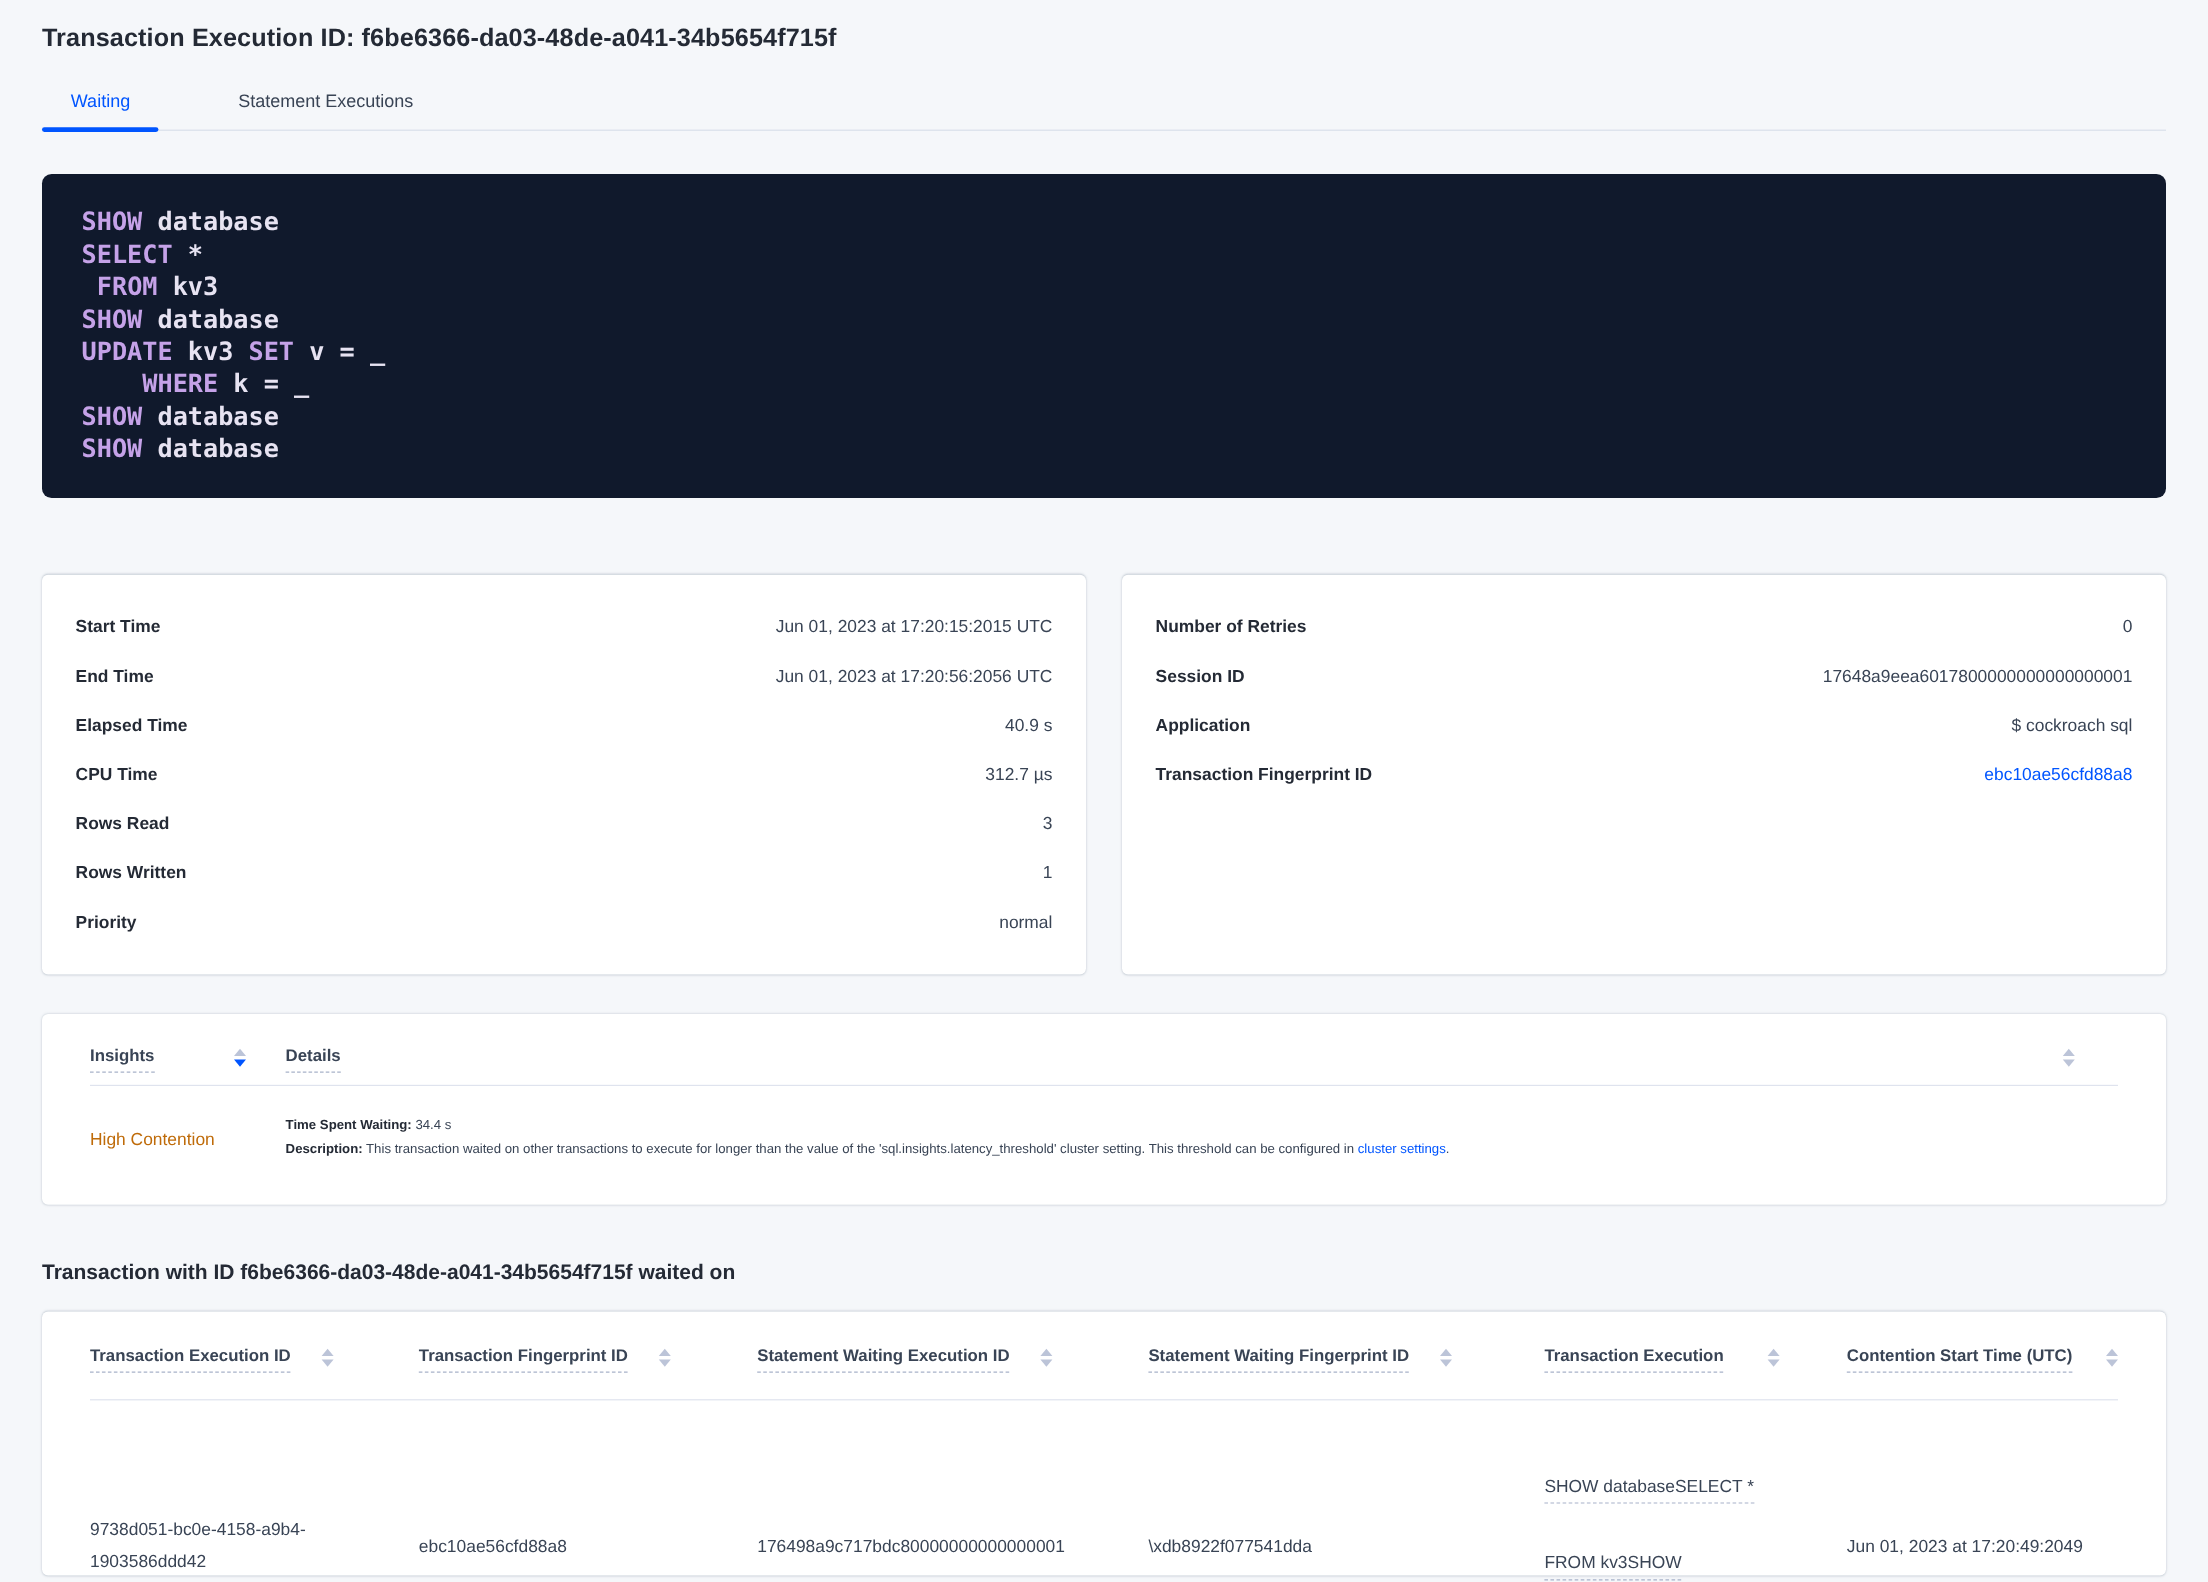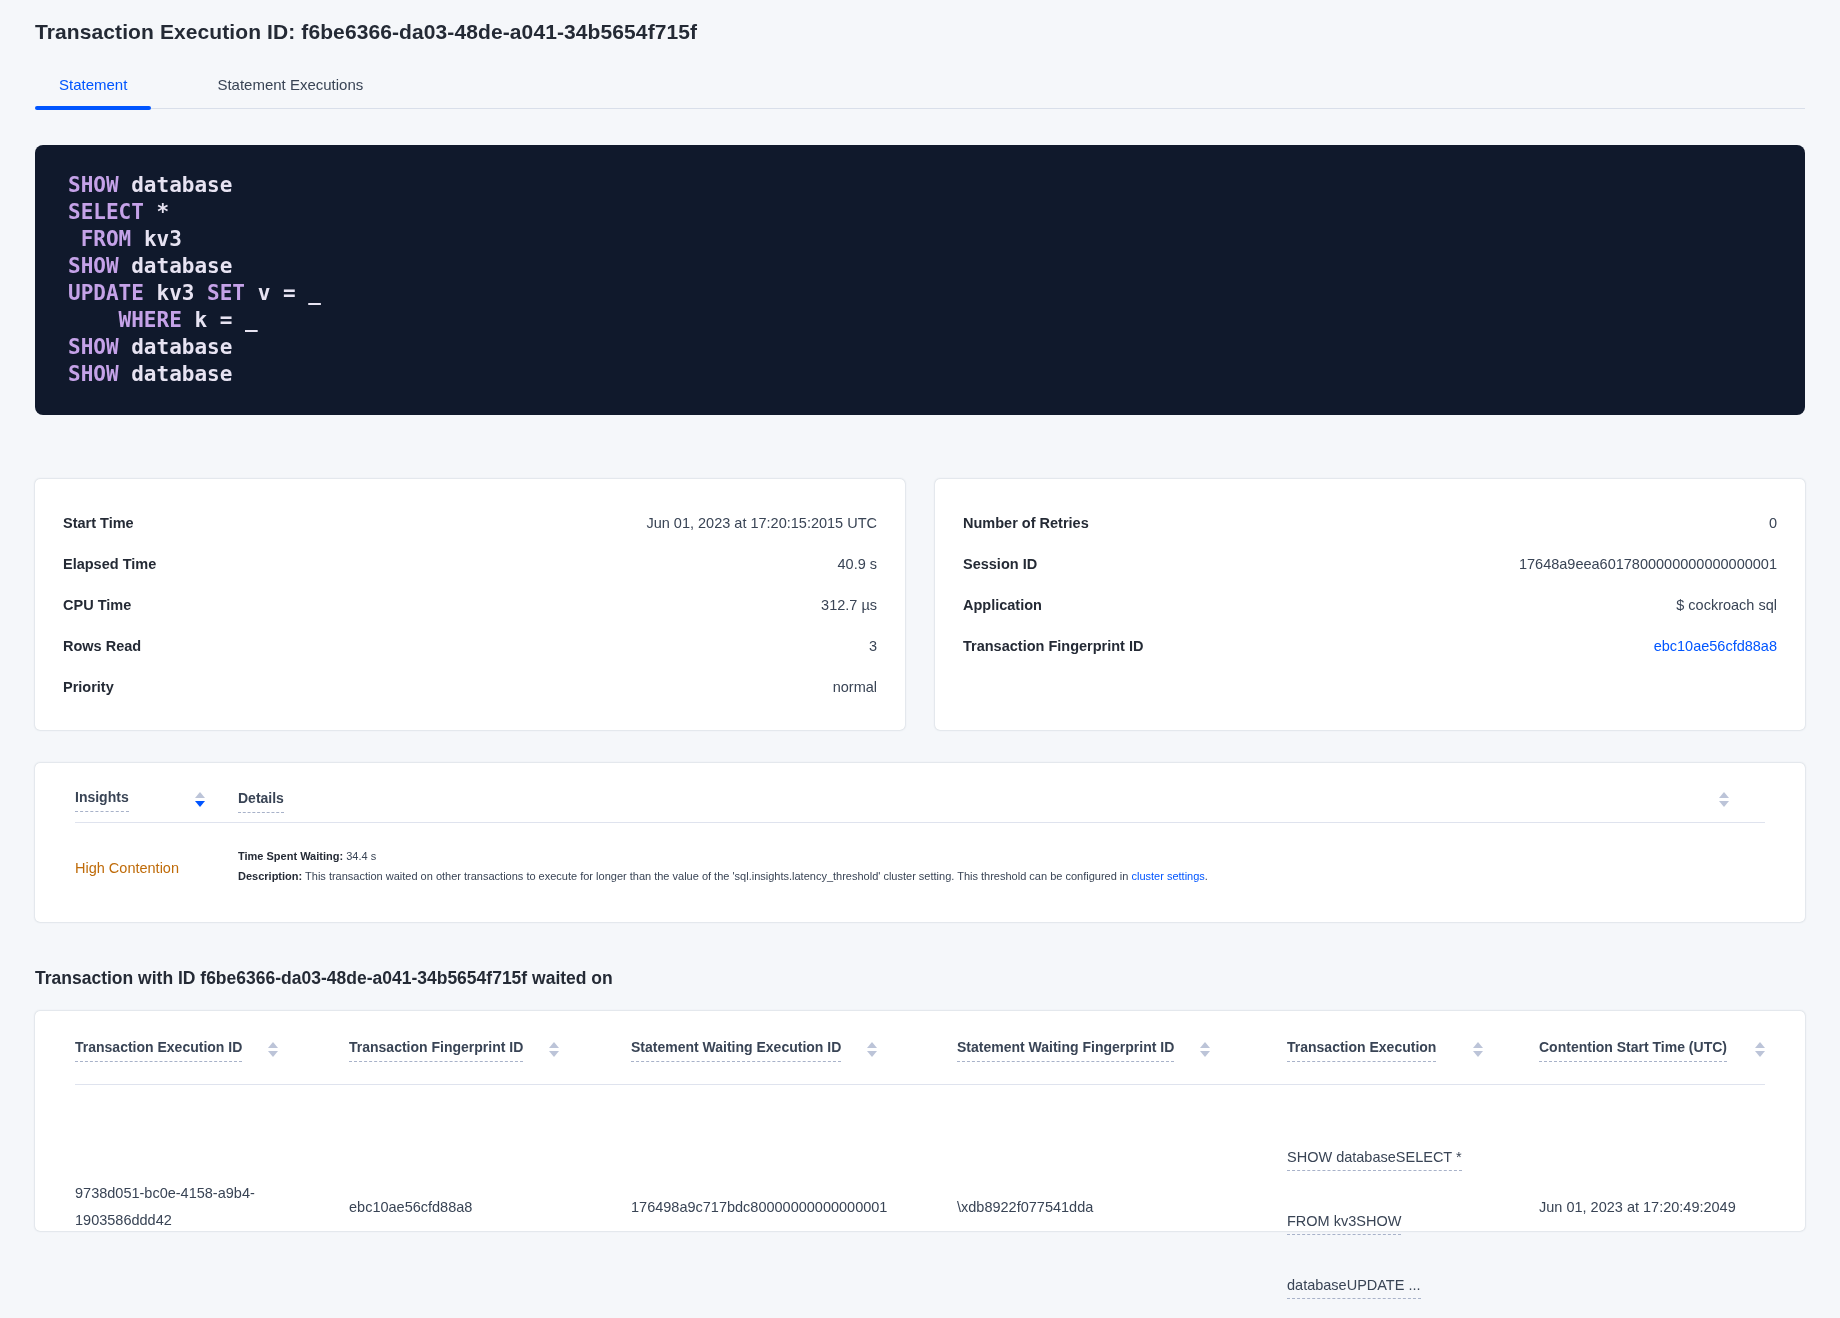--- a/index.html
+++ b/index.html
@@ -106,21 +106,21 @@
     line-height: 1.45; cursor: pointer; margin-top: 36px; }
 </style>
 </head>
 <body>
 
 <div class="page">
 
   <h1 class="page-title">Transaction Execution ID: f6be6366-da03-48de-a041-34b5654f715f</h1>
 
   <div class="tabs">
-    <div class="tab active">Statement</div>
+    <div class="tab active">Waiting</div>
     <div class="tab">Statement Executions</div>
   </div>
 
   <div class="sql-box" id="sql-box">
       <div class="code-line"><span class="kw">SHOW</span><span class="pl"> database</span></div>
       <div class="code-line"><span class="kw">SELECT</span><span class="pl"> *</span></div>
       <div class="code-line"><span class="pl"> </span><span class="kw">FROM</span><span class="pl"> kv3</span></div>
       <div class="code-line"><span class="kw">SHOW</span><span class="pl"> database</span></div>
       <div class="code-line"><span class="kw">UPDATE</span><span class="pl"> kv3 </span><span class="kw">SET</span><span class="pl"> v = _</span></div>
       <div class="code-line"><span class="pl">    </span><span class="kw">WHERE</span><span class="pl"> k = _</span></div>
@@ -129,30 +129,38 @@
     </div>
 
   <div class="cards-row">
 
     <div class="card kv-card">
       <div class="kv-row">
         <span class="kv-label">Start Time</span>
         <span class="kv-value">Jun 01, 2023 at 17:20:15:2015 UTC</span>
       </div>
       <div class="kv-row">
+        <span class="kv-label">End Time</span>
+        <span class="kv-value">Jun 01, 2023 at 17:20:56:2056 UTC</span>
+      </div>
+      <div class="kv-row">
         <span class="kv-label">Elapsed Time</span>
         <span class="kv-value">40.9 s</span>
       </div>
       <div class="kv-row">
         <span class="kv-label">CPU Time</span>
         <span class="kv-value">312.7 µs</span>
       </div>
       <div class="kv-row">
         <span class="kv-label">Rows Read</span>
         <span class="kv-value">3</span>
+      </div>
+      <div class="kv-row">
+        <span class="kv-label">Rows Written</span>
+        <span class="kv-value">1</span>
       </div>
       <div class="kv-row">
         <span class="kv-label">Priority</span>
         <span class="kv-value">normal</span>
       </div>
     </div>
 
     <div class="card kv-card">
       <div class="kv-row">
         <span class="kv-label">Number of Retries</span>

